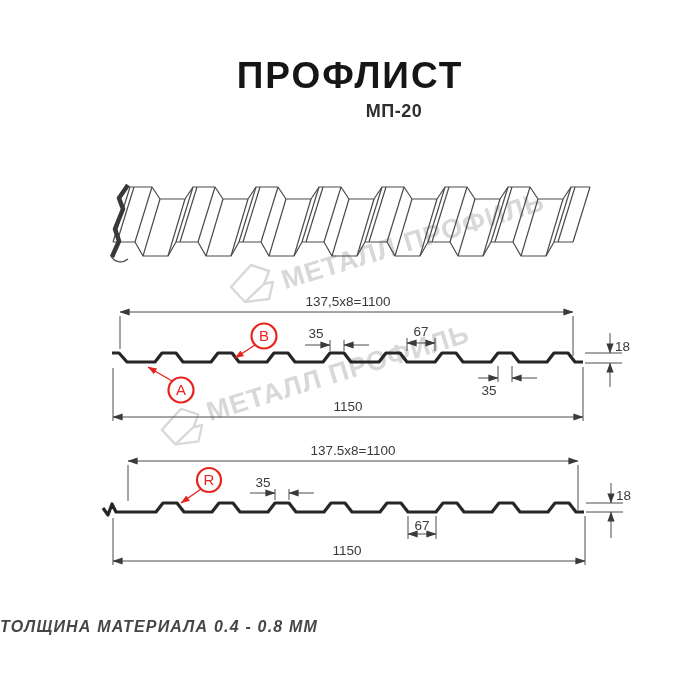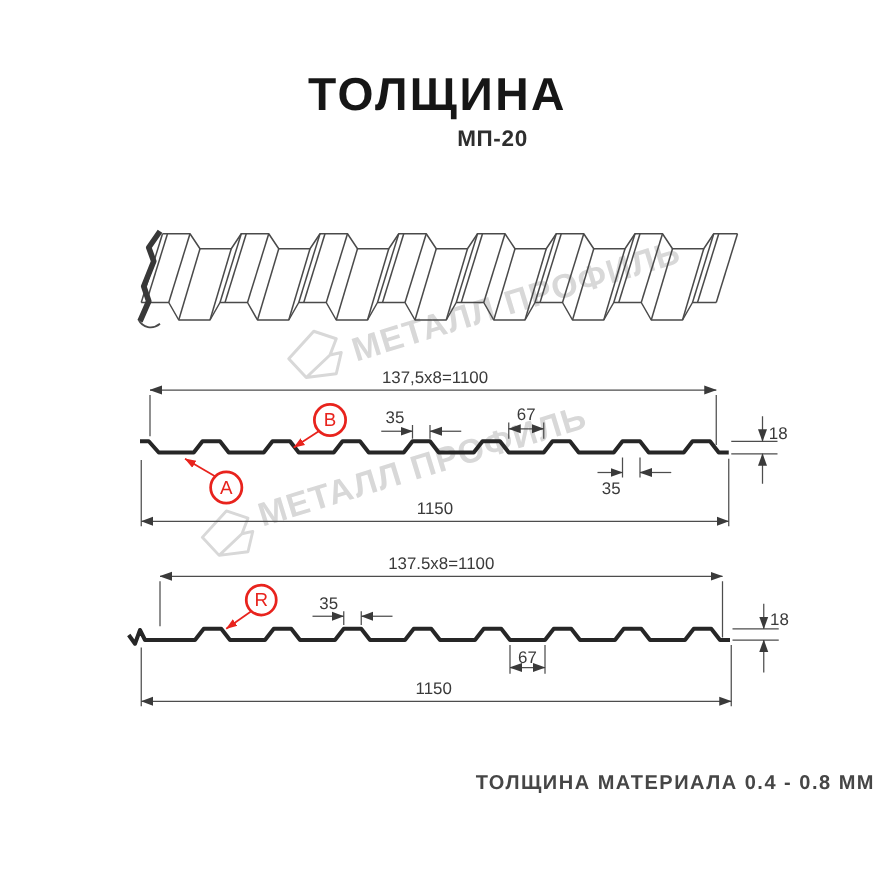--- a/index.html
+++ b/index.html
@@ -2,35 +2,35 @@
 <html><head>
 <meta charset="utf-8">
 <style>
   html,body{margin:0;padding:0;background:#fff;}
   .stage{position:relative;width:700px;height:700px;overflow:hidden;
          font-family:"Liberation Sans",sans-serif;background:#fff;}
   .title{position:absolute;left:0;top:55px;width:700px;text-align:center;
          font-size:37px;font-weight:800;letter-spacing:2px;color:#161616;}
   .subtitle{position:absolute;left:0;top:101px;width:700px;text-align:center;
          font-size:18px;font-weight:700;letter-spacing:.5px;color:#2e2e2e;padding-left:44px;}
-  .footer{position:absolute;left:0;top:618px;width:700px;text-align:right;
-         font-size:16px;font-weight:700;letter-spacing:1.2px;color:#464646;}
+  .footer{position:absolute;left:0;top:618px;width:700px;text-align:left;
+         font-size:16px;font-weight:700;letter-spacing:1.2px;color:#464646;font-style:italic;}
   .wm-text{position:absolute;font-size:27px;font-weight:700;letter-spacing:1px;
          color:#d8d8d8;white-space:nowrap;transform:rotate(-17deg);
          transform-origin:left bottom;}
   .wm-logo{position:absolute;}
   svg text.dim{font-size:13.5px;fill:#3a3a3a;}
   svg text.lbl{font-size:15px;fill:#e8231d;}
 </style>
 </head>
 <body>
 
 <div class="stage">
 
-  <div class="title">ТОЛЩИНА</div>
+  <div class="title">ПРОФЛИСТ</div>
   <div class="subtitle">МП-20</div>
 
   <svg class="wm-logo" style="left:224px;top:258px" width="58" height="52" viewBox="0 0 58 52">
     <path d="M7,29 L27,7 L45,13 L40,26 L49,24 L45,41 L21,44 Z M40,26 L21,44" fill="none" stroke="#d8d8d8" stroke-width="2.4" stroke-linejoin="round"></path>
   </svg>
   <div class="wm-text" style="left:287px;top:265px">МЕТАЛЛ ПРОФИЛЬ</div>
 
   <svg class="wm-logo" style="left:154px;top:402px" width="58" height="50" viewBox="0 0 58 52">
     <path d="M7,29 L27,7 L45,13 L40,26 L49,24 L45,41 L21,44 Z M40,26 L21,44" fill="none" stroke="#d8d8d8" stroke-width="2.4" stroke-linejoin="round"></path>
   </svg>

